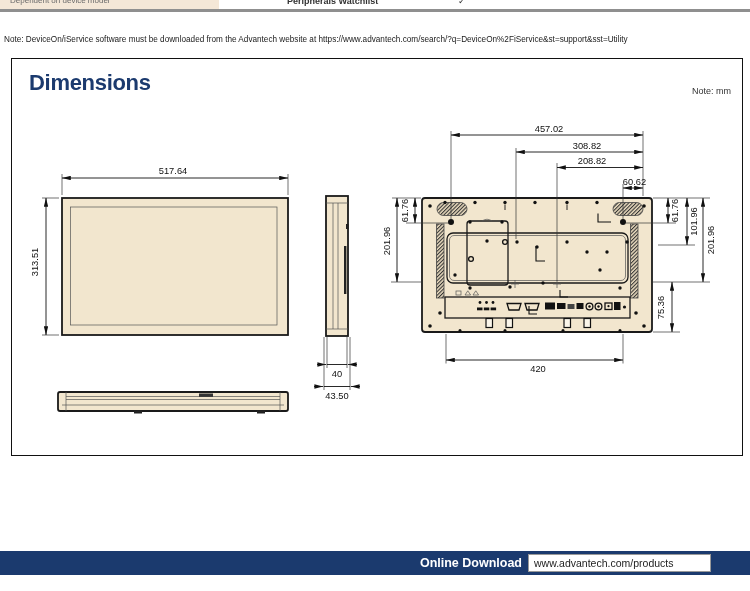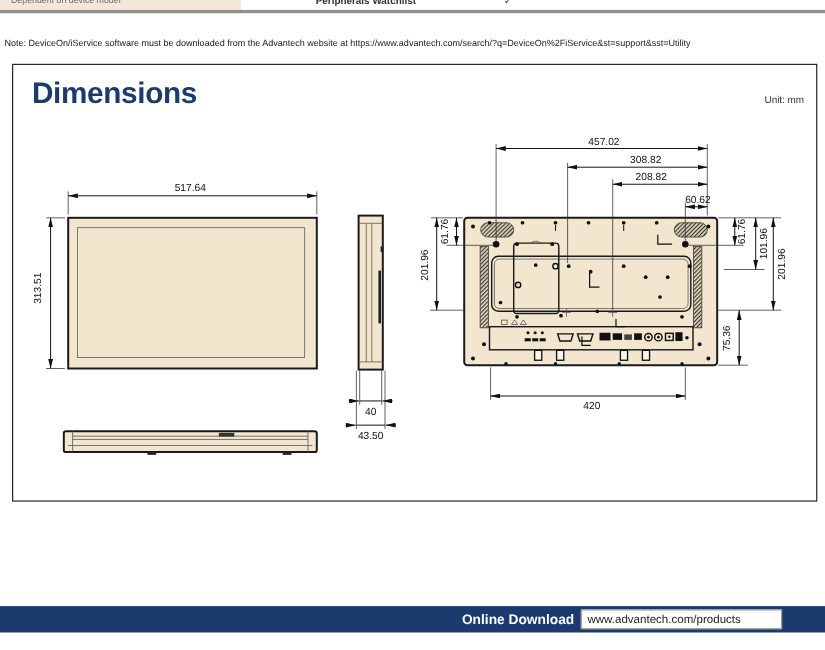--- a/index.html
+++ b/index.html
@@ -12,21 +12,21 @@
   .toprow .cell-l{position:absolute;left:0;top:0;width:219px;height:9px;background:#F4E7D7;}
   .toprow .cell-l span{position:absolute;left:10px;top:-4px;font-size:8px;color:#6b6b6b;white-space:nowrap;}
   .toprow .cell-r{position:absolute;left:287px;top:-4.5px;font-size:9px;color:#333;font-weight:600;white-space:nowrap;}
   .toprow .chk{position:absolute;left:458px;top:-4px;font-size:9px;color:#333;}
   .toprule{position:absolute;top:9px;left:0;width:750px;height:2.5px;background:var(--rule,#8F8F8F);}
 
   .note{position:absolute;top:19px;left:4px;width:744px;font-size:8.2px;color:#1a1a1a;white-space:nowrap;margin-top:16px;}
 
   
   .dimbox{position:absolute;left:11px;top:58px;width:732px;height:398px;border:1.5px solid #111;background:#fff;box-sizing:border-box;}
-  .dimtitle{position:absolute;left:17px;top:11px;font-size:27px;font-weight:bold;color:var(--navy,#1B3A6E);letter-spacing:-0.3px;}
+  .dimtitle{position:absolute;left:17px;top:11px;font-size:22px;font-weight:bold;color:var(--navy,#1B3A6E);letter-spacing:-0.3px;}
   .unit{position:absolute;right:11px;top:27px;font-size:9px;color:#333;}
 
   svg.draw{position:absolute;left:0;top:0;width:750px;height:591px;}
 
   
   .body{fill:var(--beige,#F2E6CE);stroke:#1a1a1a;stroke-width:1.8;}
   .thin{stroke:#555;stroke-width:0.7;fill:none;}
   .ln{stroke:#1a1a1a;stroke-width:1.3;fill:none;}
   .grille{fill:url(#ht);stroke:#444;stroke-width:0.8;}
   .ext{stroke:#333;stroke-width:0.7;}
@@ -53,21 +53,21 @@
     </div>
     <span class="cell-r">Peripherals Watchlist</span>
     <span class="chk">✓</span>
   </div>
   <div class="toprule"></div>
 
   <div class="note">Note: DeviceOn/iService software must be downloaded from the Advantech website at https://www.advantech.com/search/?q=DeviceOn%2FiService&amp;st=support&amp;sst=Utility</div>
 
   <div class="dimbox">
     <div class="dimtitle">Dimensions</div>
-    <div class="unit">Unit: mm</div>
+    <div class="unit">Note: mm</div>
   </div>
 
   <svg class="draw" viewBox="0 0 750 591">
     <defs>
       <marker id="ar" viewBox="0 0 9 4.4" refX="8.8" refY="2.2" markerWidth="9" markerHeight="4.4" markerUnits="userSpaceOnUse" orient="auto-start-reverse">
         <path d="M0,0 L9,2.2 L0,4.4 Z" fill="#111"></path>
       </marker>
       <pattern id="ht" width="2.6" height="2.6" patternUnits="userSpaceOnUse" patternTransform="rotate(45)">
         <rect width="2.6" height="2.6" fill="#E8D9BD"></rect>
         <line x1="0.5" y1="0" x2="0.5" y2="2.6" stroke="#333" stroke-width="1.1"></line>

